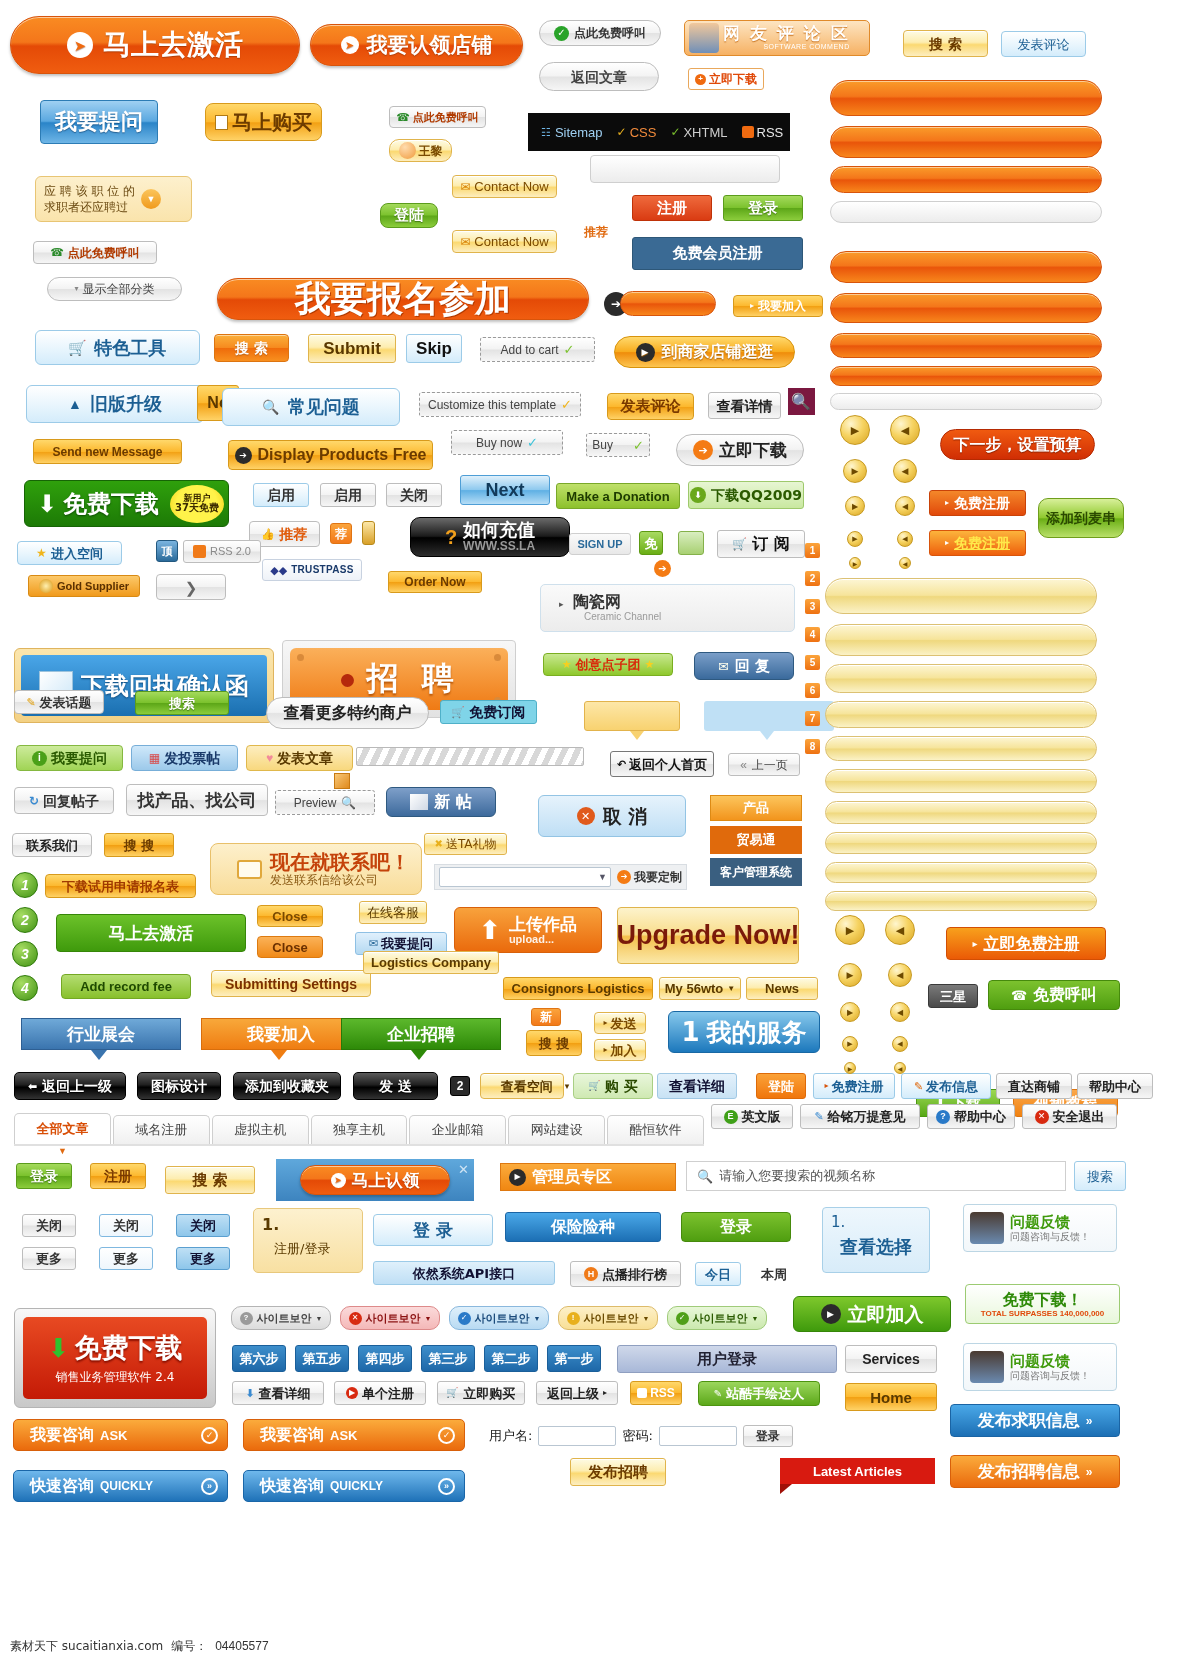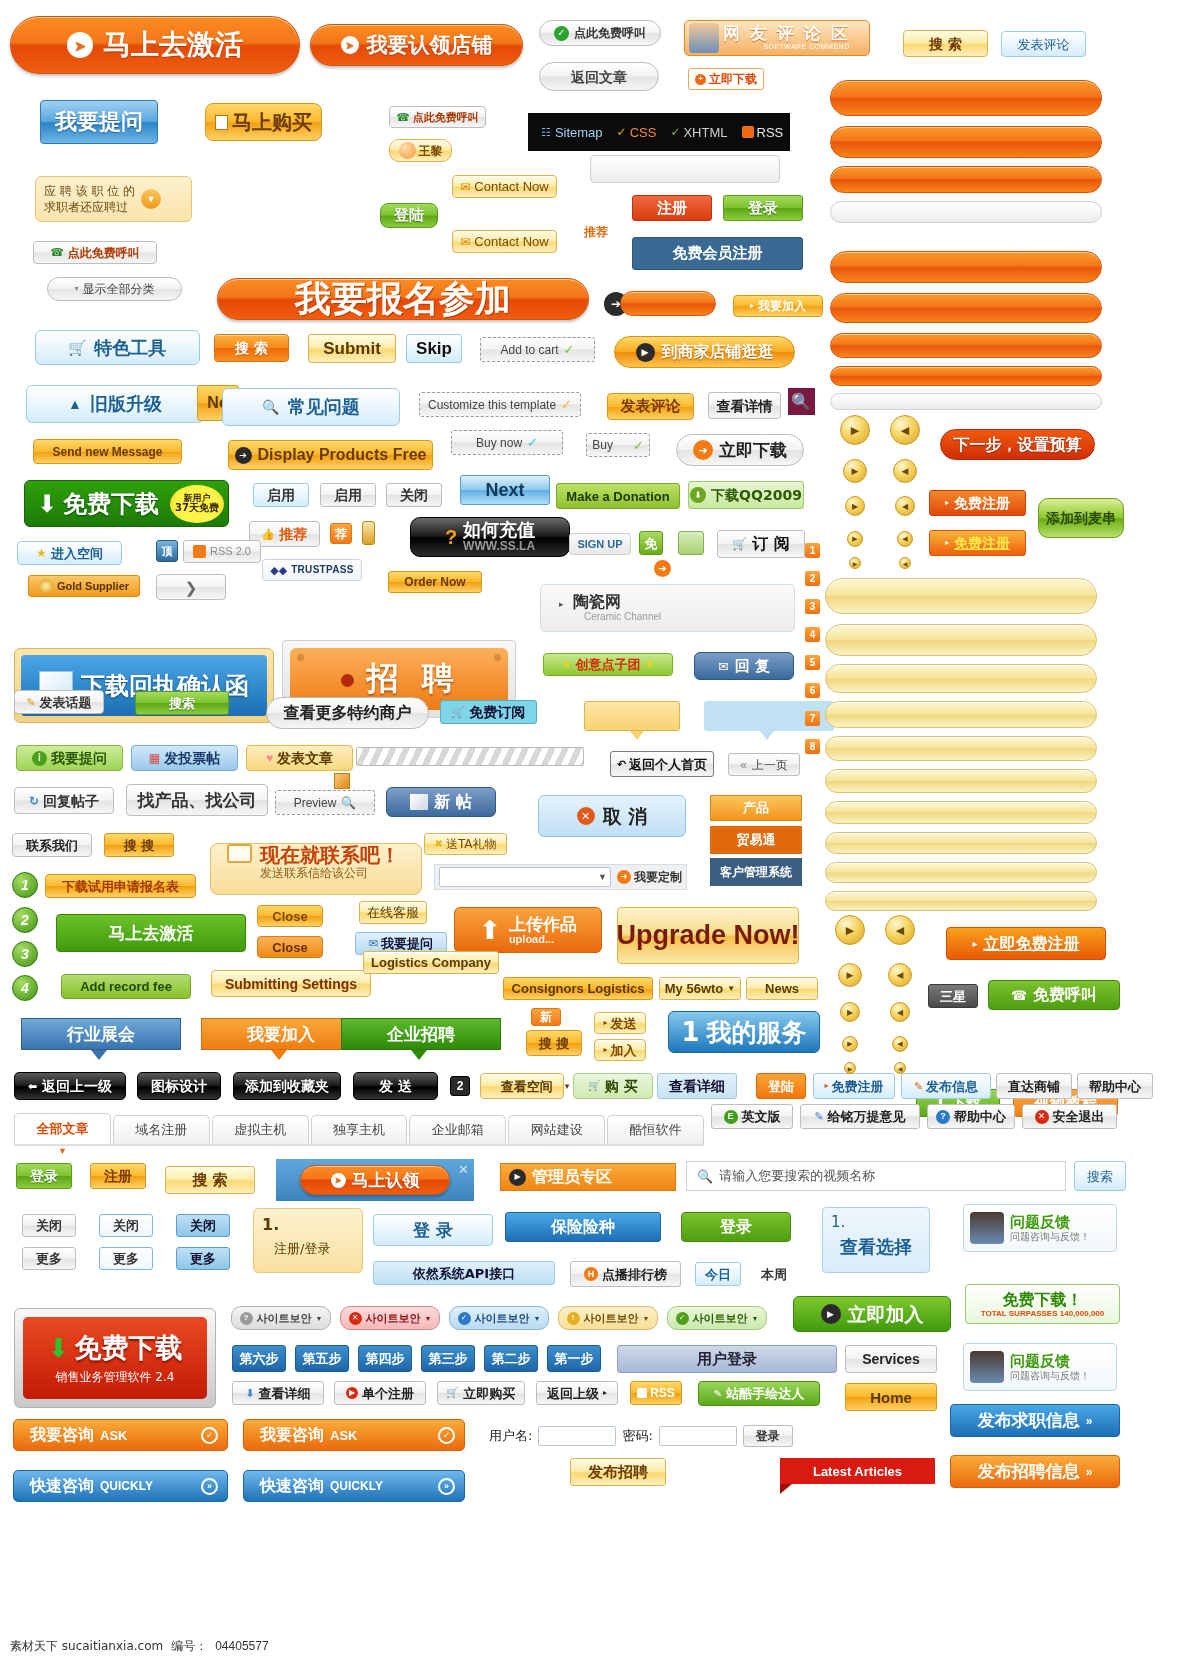--- a/index.html
+++ b/index.html
@@ -608,21 +608,21 @@
 </div>
 
 <div class="abs btn r4 gray" style="left:12px;top:833px;width:80px;height:24px;font-size:13px;color:#222;">
   <span class="cn">联系我们</span>
 </div>
 <div class="abs btn r3 gold2" style="left:104px;top:833px;width:70px;height:24px;font-size:13px;color:#6b3b00;">
   <span class="cn">搜 搜</span>
 </div>
 
 <div class="abs r8" style="left:210px;top:843px;width:212px;height:52px;background:linear-gradient(180deg,#fdf0cc,#f9dd9a);
-            border:1px solid #e8c06a;display:flex;gap:8px;padding-left:16px;">
+            border:1px solid #e8c06a;display:flex;align-items:center;gap:8px;padding-left:26px;">
   <span class="ico" style="width:25px;height:19px;border:2px solid #e0a83c;border-radius:3px;background:#fffbee;flex:none;"></span>
   <span style="display:flex;flex-direction:column;line-height:1.15;">
     <span class="cn" style="font-size:20px;font-weight:bold;color:#c4420a;">现在就联系吧！</span>
     <span class="cn" style="font-size:12px;color:#8a5a14;">发送联系信给该公司</span>
   </span>
 </div>
 
 <div class="abs btn r3 gold" style="left:424px;top:833px;width:83px;height:22px;font-size:12px;gap:3px;color:#7a4a00;font-weight:normal;">
   <span class="ico" style="color:#e8b01c;font-size:10px;">✖</span>
   <span class="cn">送TA礼物</span>

